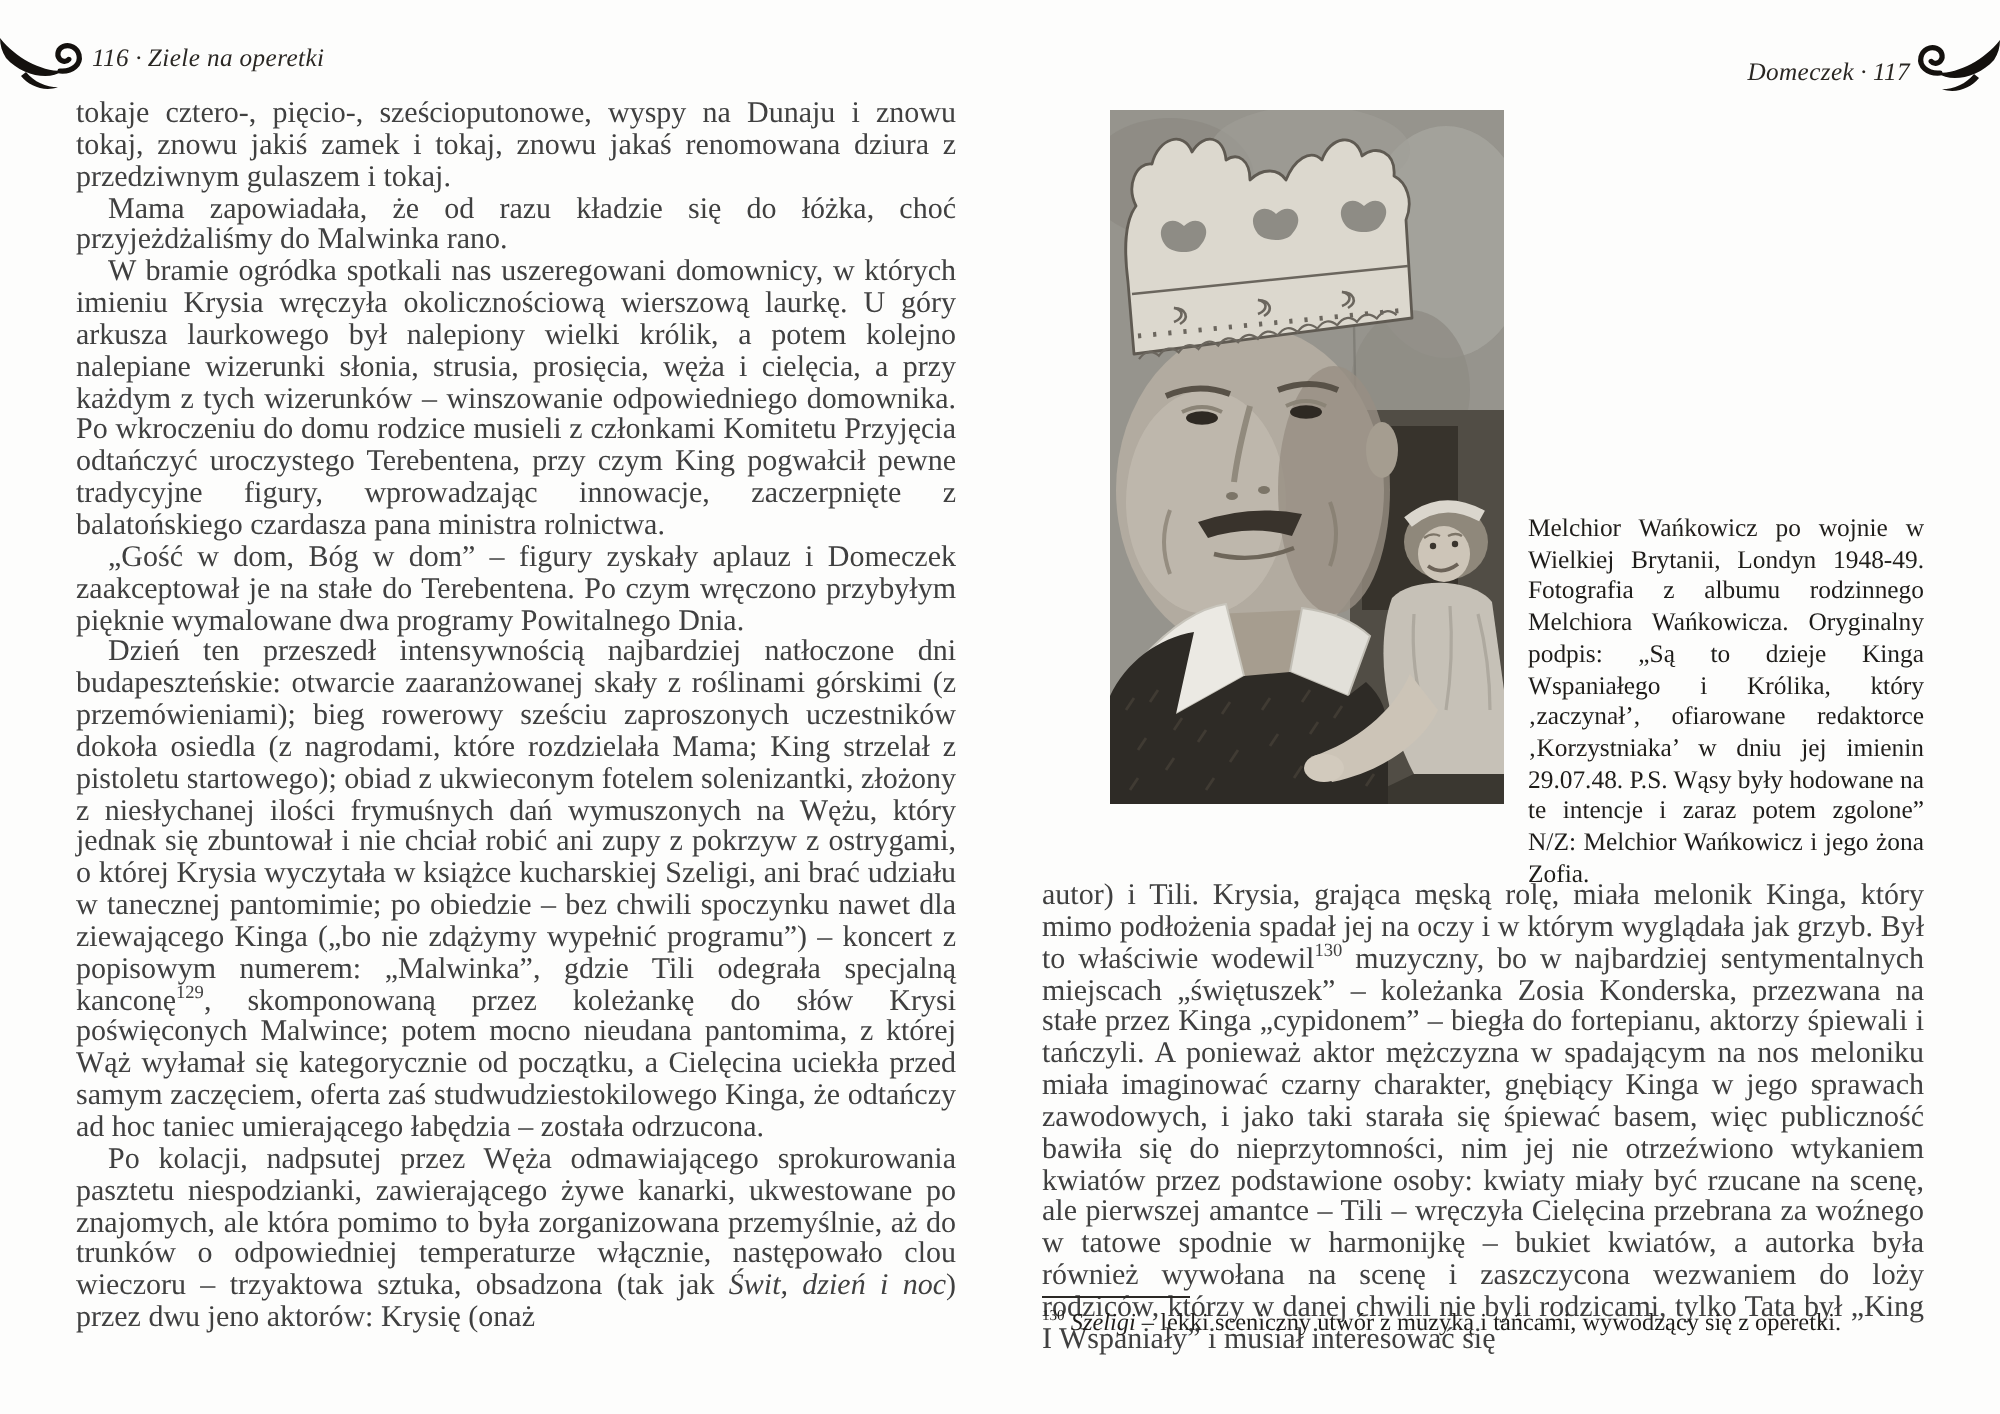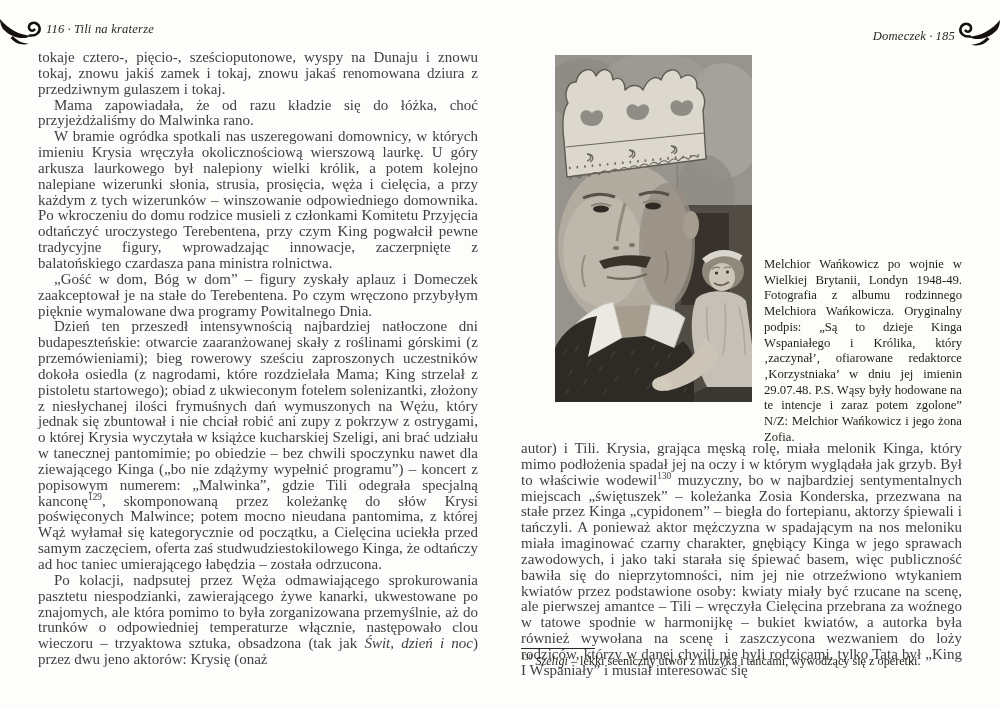--- a/index.html
+++ b/index.html
@@ -24,25 +24,25 @@
 
 <div class="spread">
 
   <svg class="ornament" style="left:0;top:15px;" width="46" height="34" viewBox="0 0 46 34">
     <path d="M0,4 C8,14 20,20.5 31,20.5 C25,25.5 11,23 3,14 C1,11 0,7.5 0,4 Z" fill="#14110e"></path>
     <path d="M30,20.5 c6.5,0.5 10.5,-3.5 9.5,-8 c-0.9,-3.6 -4.6,-5.6 -7.8,-4.3 c-2.6,1 -3.6,4 -2,6.2 c1.2,1.6 3.6,1.7 4.7,0.3" fill="none" stroke="#14110e" stroke-width="2.6" stroke-linecap="round"></path>
     <path d="M13,21 c4,5 10,7.6 16,7.6 c-7,2.4 -14.5,-0.6 -18.5,-5.6 Z" fill="#14110e"></path>
   </svg>
 
   <div class="page-header" style="left:46px;top:22px;">
-    <span>116</span><span class="sep">·</span><span>Tili na kraterze</span>
+    <span>116</span><span class="sep">·</span><span>Ziele na operetki</span>
   </div>
 
   <div class="page-header" style="right:45px;top:29px;text-align:right;">
-    <span>Domeczek</span><span class="sep">·</span><span>185</span>
+    <span>Domeczek</span><span class="sep">·</span><span>117</span>
   </div>
 
   <svg class="ornament" style="right:0;top:16px;transform:scaleX(-1);" width="46" height="34" viewBox="0 0 46 34">
     <path d="M0,4 C8,14 20,20.5 31,20.5 C25,25.5 11,23 3,14 C1,11 0,7.5 0,4 Z" fill="#14110e"></path>
     <path d="M30,20.5 c6.5,0.5 10.5,-3.5 9.5,-8 c-0.9,-3.6 -4.6,-5.6 -7.8,-4.3 c-2.6,1 -3.6,4 -2,6.2 c1.2,1.6 3.6,1.7 4.7,0.3" fill="none" stroke="#14110e" stroke-width="2.6" stroke-linecap="round"></path>
     <path d="M13,21 c4,5 10,7.6 16,7.6 c-7,2.4 -14.5,-0.6 -18.5,-5.6 Z" fill="#14110e"></path>
   </svg>
 
   <div class="body-text" style="left:38px;top:50px;width:440px;">
       <p><span>tokaje cztero-, pięcio-, sześcioputonowe, wyspy na Dunaju i znowu tokaj, znowu jakiś zamek i tokaj, znowu jakaś renomowana dziura z przedziwnym gulaszem i tokaj.</span></p>

